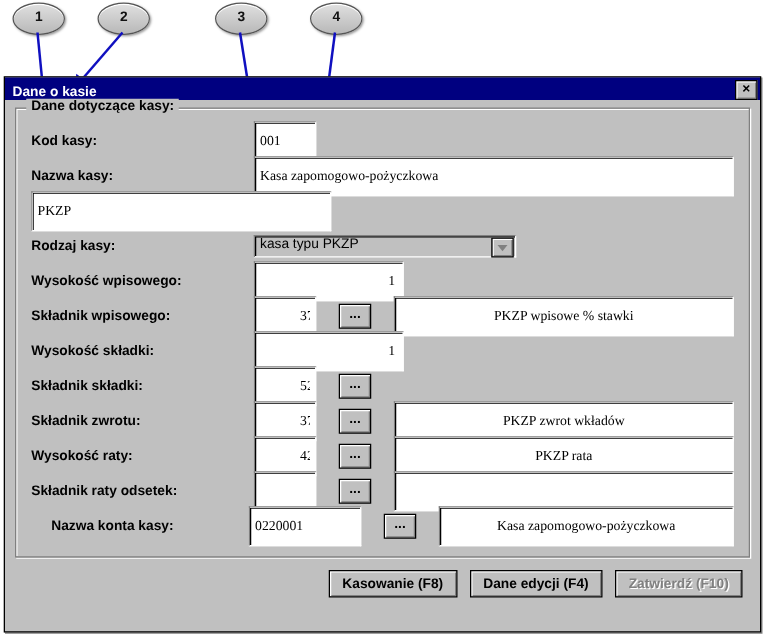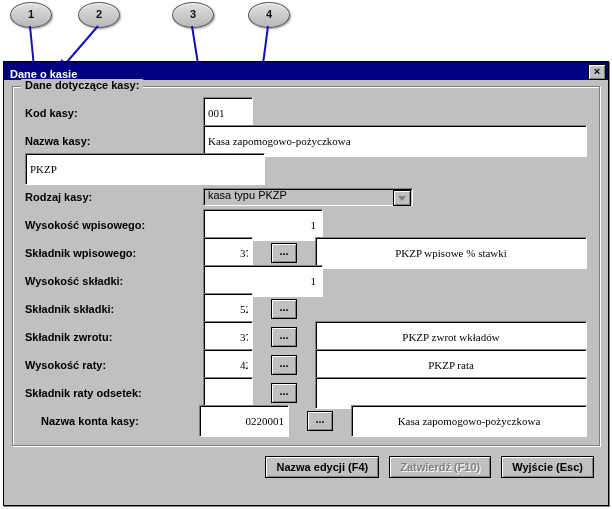--- a/index.html
+++ b/index.html
@@ -30,21 +30,21 @@
   .num{width:120px;text-align:right;padding-right:6px;}
   .smallcode{width:50px;padding-left:36px;}
   .ellips{width:24px;height:18px;background:#c0c0c0;border:1px solid #000;box-shadow:inset 1px 1px 0 #fff,inset -1px -1px 0 #808080;text-align:center;line-height:14px;font-weight:bold;cursor:pointer;}
   .dropdown{position:relative;width:210px;height:18px;background:#c0c0c0;border:1px solid #808080;border-right-color:#fff;border-bottom-color:#fff;box-shadow:inset 1px 1px 0 #000;box-sizing:border-box;display:flex;align-items:flex-start;padding-left:4px;}
   .dropdown .arrowbtn{position:absolute;right:1px;top:1px;width:16px;height:14px;background:#c0c0c0;border:1px solid #000;box-shadow:inset 1px 1px 0 #fff,inset -1px -1px 0 #808080;display:flex;align-items:center;justify-content:center;}
   .dropdown .arrowbtn span{width:0;height:0;border-left:4px solid transparent;border-right:4px solid transparent;border-top:5px solid #808080;}
   .btnbar{display:flex;justify-content:flex-end;gap:10px;padding:10px 6px 0 0;}
   .btn{height:22px;padding:0 10px;background:#c0c0c0;border:1px solid #000;box-shadow:inset 1px 1px 0 #fff,inset -1px -1px 0 #808080;font-weight:bold;font-family:inherit;font-size:11px;cursor:pointer;}
   .btn.disabled{color:#808080;text-shadow:1px 1px 0 #fff;cursor:default;}
   .desc{flex:1;text-align:center;}
-  .acct{width:90px;text-align:right;}
+  .acct{width:90px;}
 </style>
 </head>
 <body>
 
 <div class="canvas">
 
   <div class="bubble" style="left:10px;">1</div>
   <div class="bubble" style="left:78px;">2</div>
   <div class="bubble" style="left:172px;">3</div>
   <div class="bubble" style="left:248px;">4</div>
@@ -147,20 +147,20 @@
 
         <div class="row">
           <span class="lbl" style="width:140px;margin-left:16px;">Nazwa konta kasy:</span>
           <input class="sunk sunk-white acct" value="0220001" style="">
           <div class="ellips">...</div>
           <input class="sunk sunk-white desc" value="Kasa zapomogowo-pożyczkowa" style="">
         </div>
       </div>
 
       <div class="btnbar">
-        <button class="btn">Nazwa edycji (F4)</button>
+        <button class="btn">Kasowanie (F8)</button>
+        <button class="btn">Dane edycji (F4)</button>
         <button class="btn disabled">Zatwierdź (F10)</button>
-        <button class="btn">Wyjście (Esc)</button>
       </div>
     </div>
   </div>
 
 </div>
 
 </body></html>

